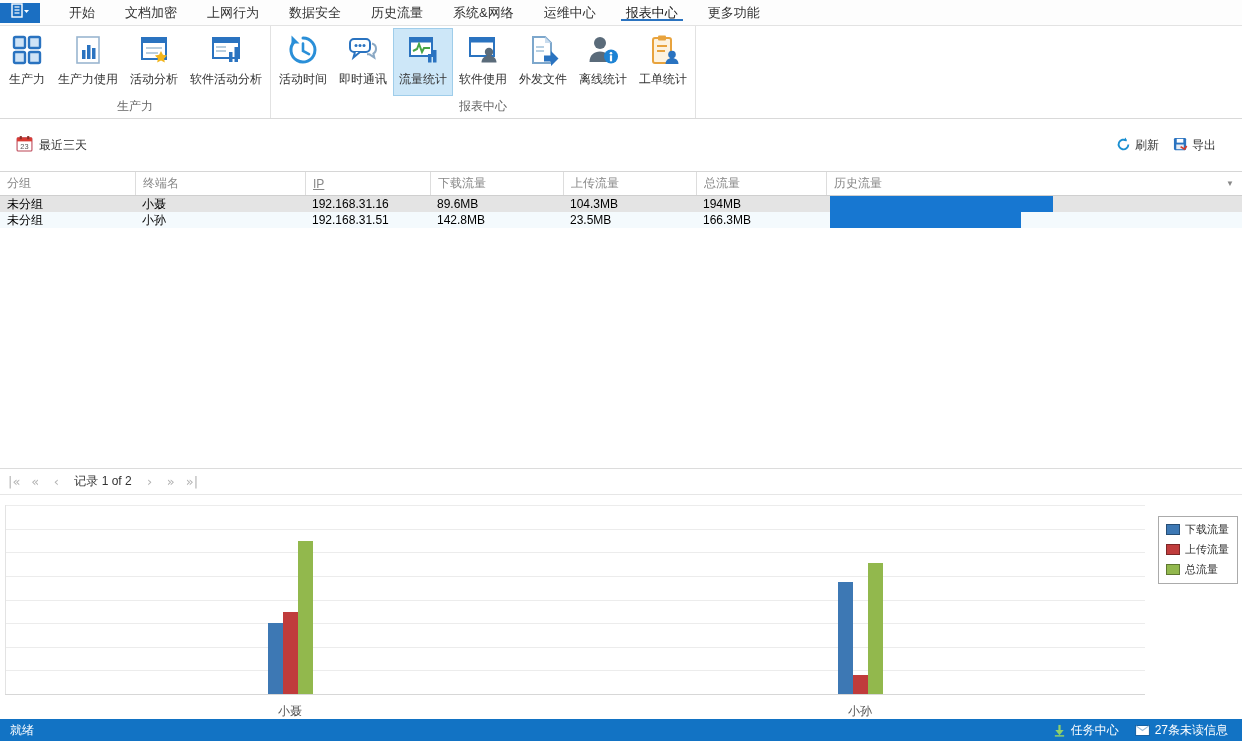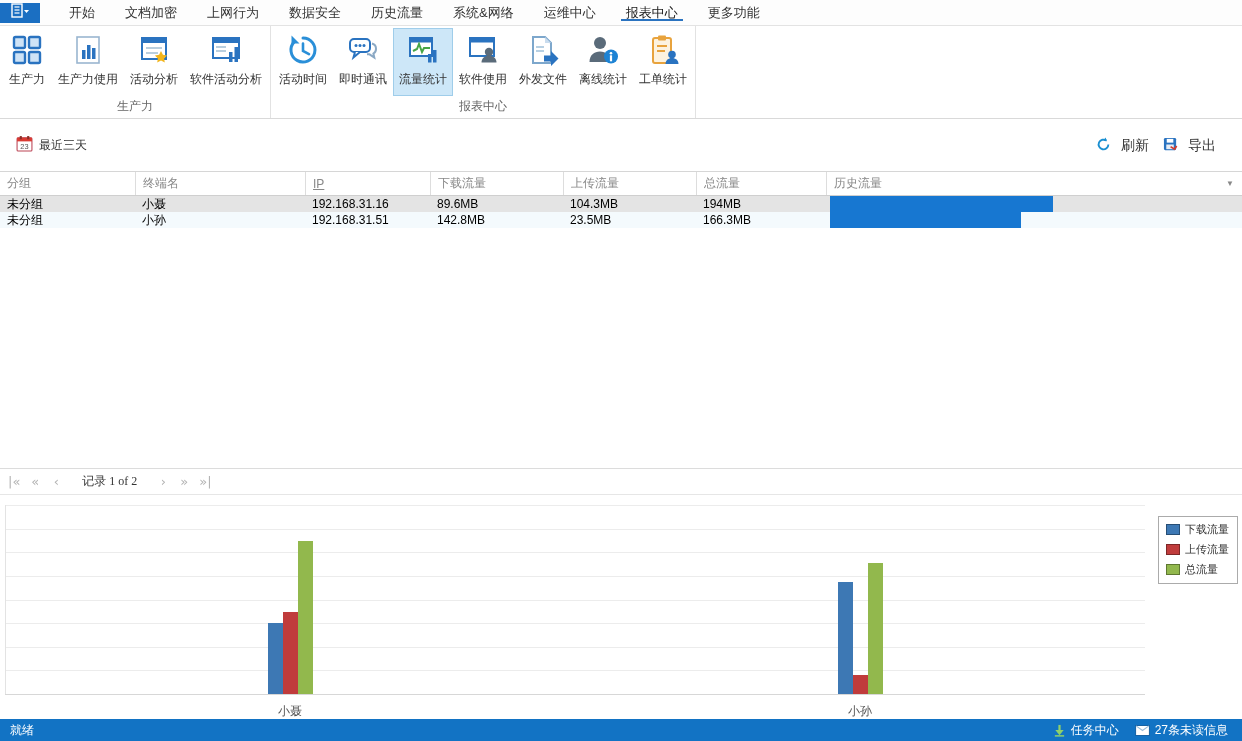--- a/index.html
+++ b/index.html
@@ -18,37 +18,37 @@
   .ribbon-buttons { display:flex; flex:1; align-items:flex-start; padding-top:2px; }
   .ribbon-btn { height:68px; min-width:50px; padding:4px 5px 0 5px; display:flex; flex-direction:column; align-items:center; justify-content:flex-start; cursor:pointer; border:1px solid transparent; }
   .ribbon-btn.selected { background:#cde7f8; border-color:#9fcdea; }
   .ribbon-btn .ric { width:34px; height:34px; display:flex; align-items:center; justify-content:center; }
   .ribbon-btn .rlabel { font-size:12px; color:#333; margin-top:4px; white-space:nowrap; }
   .ribbon-grouplabel { text-align:center; font-size:12px; color:#666; padding:2px 0 5px 0; }
   
   .toolbar { position:absolute; top:120px; left:0; width:1242px; height:51px; background:#fff; display:flex; align-items:center; }
   .tool-left { display:flex; align-items:center; margin-left:16px; gap:6px; cursor:pointer;justify-content:space-between; }
   .tool-right { margin-left:auto; display:flex; align-items:center; gap:14px; margin-right:26px; }
-  .tool-item { display:flex; align-items:center; gap:10px; font-size:14px; color:#333; cursor:pointer; }
+  .tool-item { display:flex; align-items:center; gap:4px; font-size:12px; color:#333; cursor:pointer; }
   .tool-label { font-size:12px; color:#333; }
   
   .datatable { position:absolute; top:171px; left:0; width:1242px; height:297px; background:#fff; }
   .thead { display:flex; height:25px; border-top:1px solid #d6d6d6; border-bottom:1px solid #cfcfcf; align-items:center; }
   .th { font-size:12px; color:#888; padding-left:7px; height:100%; display:flex; align-items:center; border-left:1px solid #ddd; position:relative; }
   .th:first-child { border-left:none; }
   .trow { display:flex; height:16px; align-items:center; font-size:12px; color:#000000; }
   .trow.sel { background:#e4e4e4; }
   .trow.alt { background:#f4fafd; }
   .td { padding-left:7px; height:100%; display:flex; align-items:center; overflow:hidden; }
   .histbar { height:19px; background:#1777d1; }
   .hdr-caret { position:absolute; right:8px; color:#888; font-size:10px; }
   
   .pager { position:absolute; top:468px; left:0; width:1242px; height:27px; border-top:1px solid #dcdcdc; border-bottom:1px solid #e6e6e6; display:flex; align-items:center; padding-left:8px; gap:8px; background:#fff; }
   .pg-btn { color:#b3b3b3; font-size:13px; cursor:pointer; min-width:12px; text-align:center; font-family:"DejaVu Sans",sans-serif; }
-  .pg-label { font-size:12px; color:#333; margin:0 12px;font-family:Liberation Serif, serif; }
+  .pg-label { font-size:12px; color:#333; margin:0 4px; }
   
   .chart { position:absolute; top:496px; left:0; width:1242px; height:223px; background:#fff; }
   .gridline { position:absolute; left:5px; width:1140px; height:1px; background:#ececec; }
   .axisline { position:absolute; left:5px; width:1140px; height:1px; background:#d7d7d7; }
   .vaxis { position:absolute; left:5px; width:1px; background:#e3e3e3; }
   .bar { position:absolute; width:15px; }
   .cat-label { position:absolute; font-size:12px; color:#555; transform:translateX(-50%); }
   .legend { position:absolute; border:1px solid #ababab; background:#fff; padding:5px 8px 6px 7px; display:flex; flex-direction:column; gap:5px; }
   .legend-item { display:flex; align-items:center; gap:5px; }
   .legend-swatch { width:14px; height:11px; border:1px solid rgba(0,0,0,.35); }

